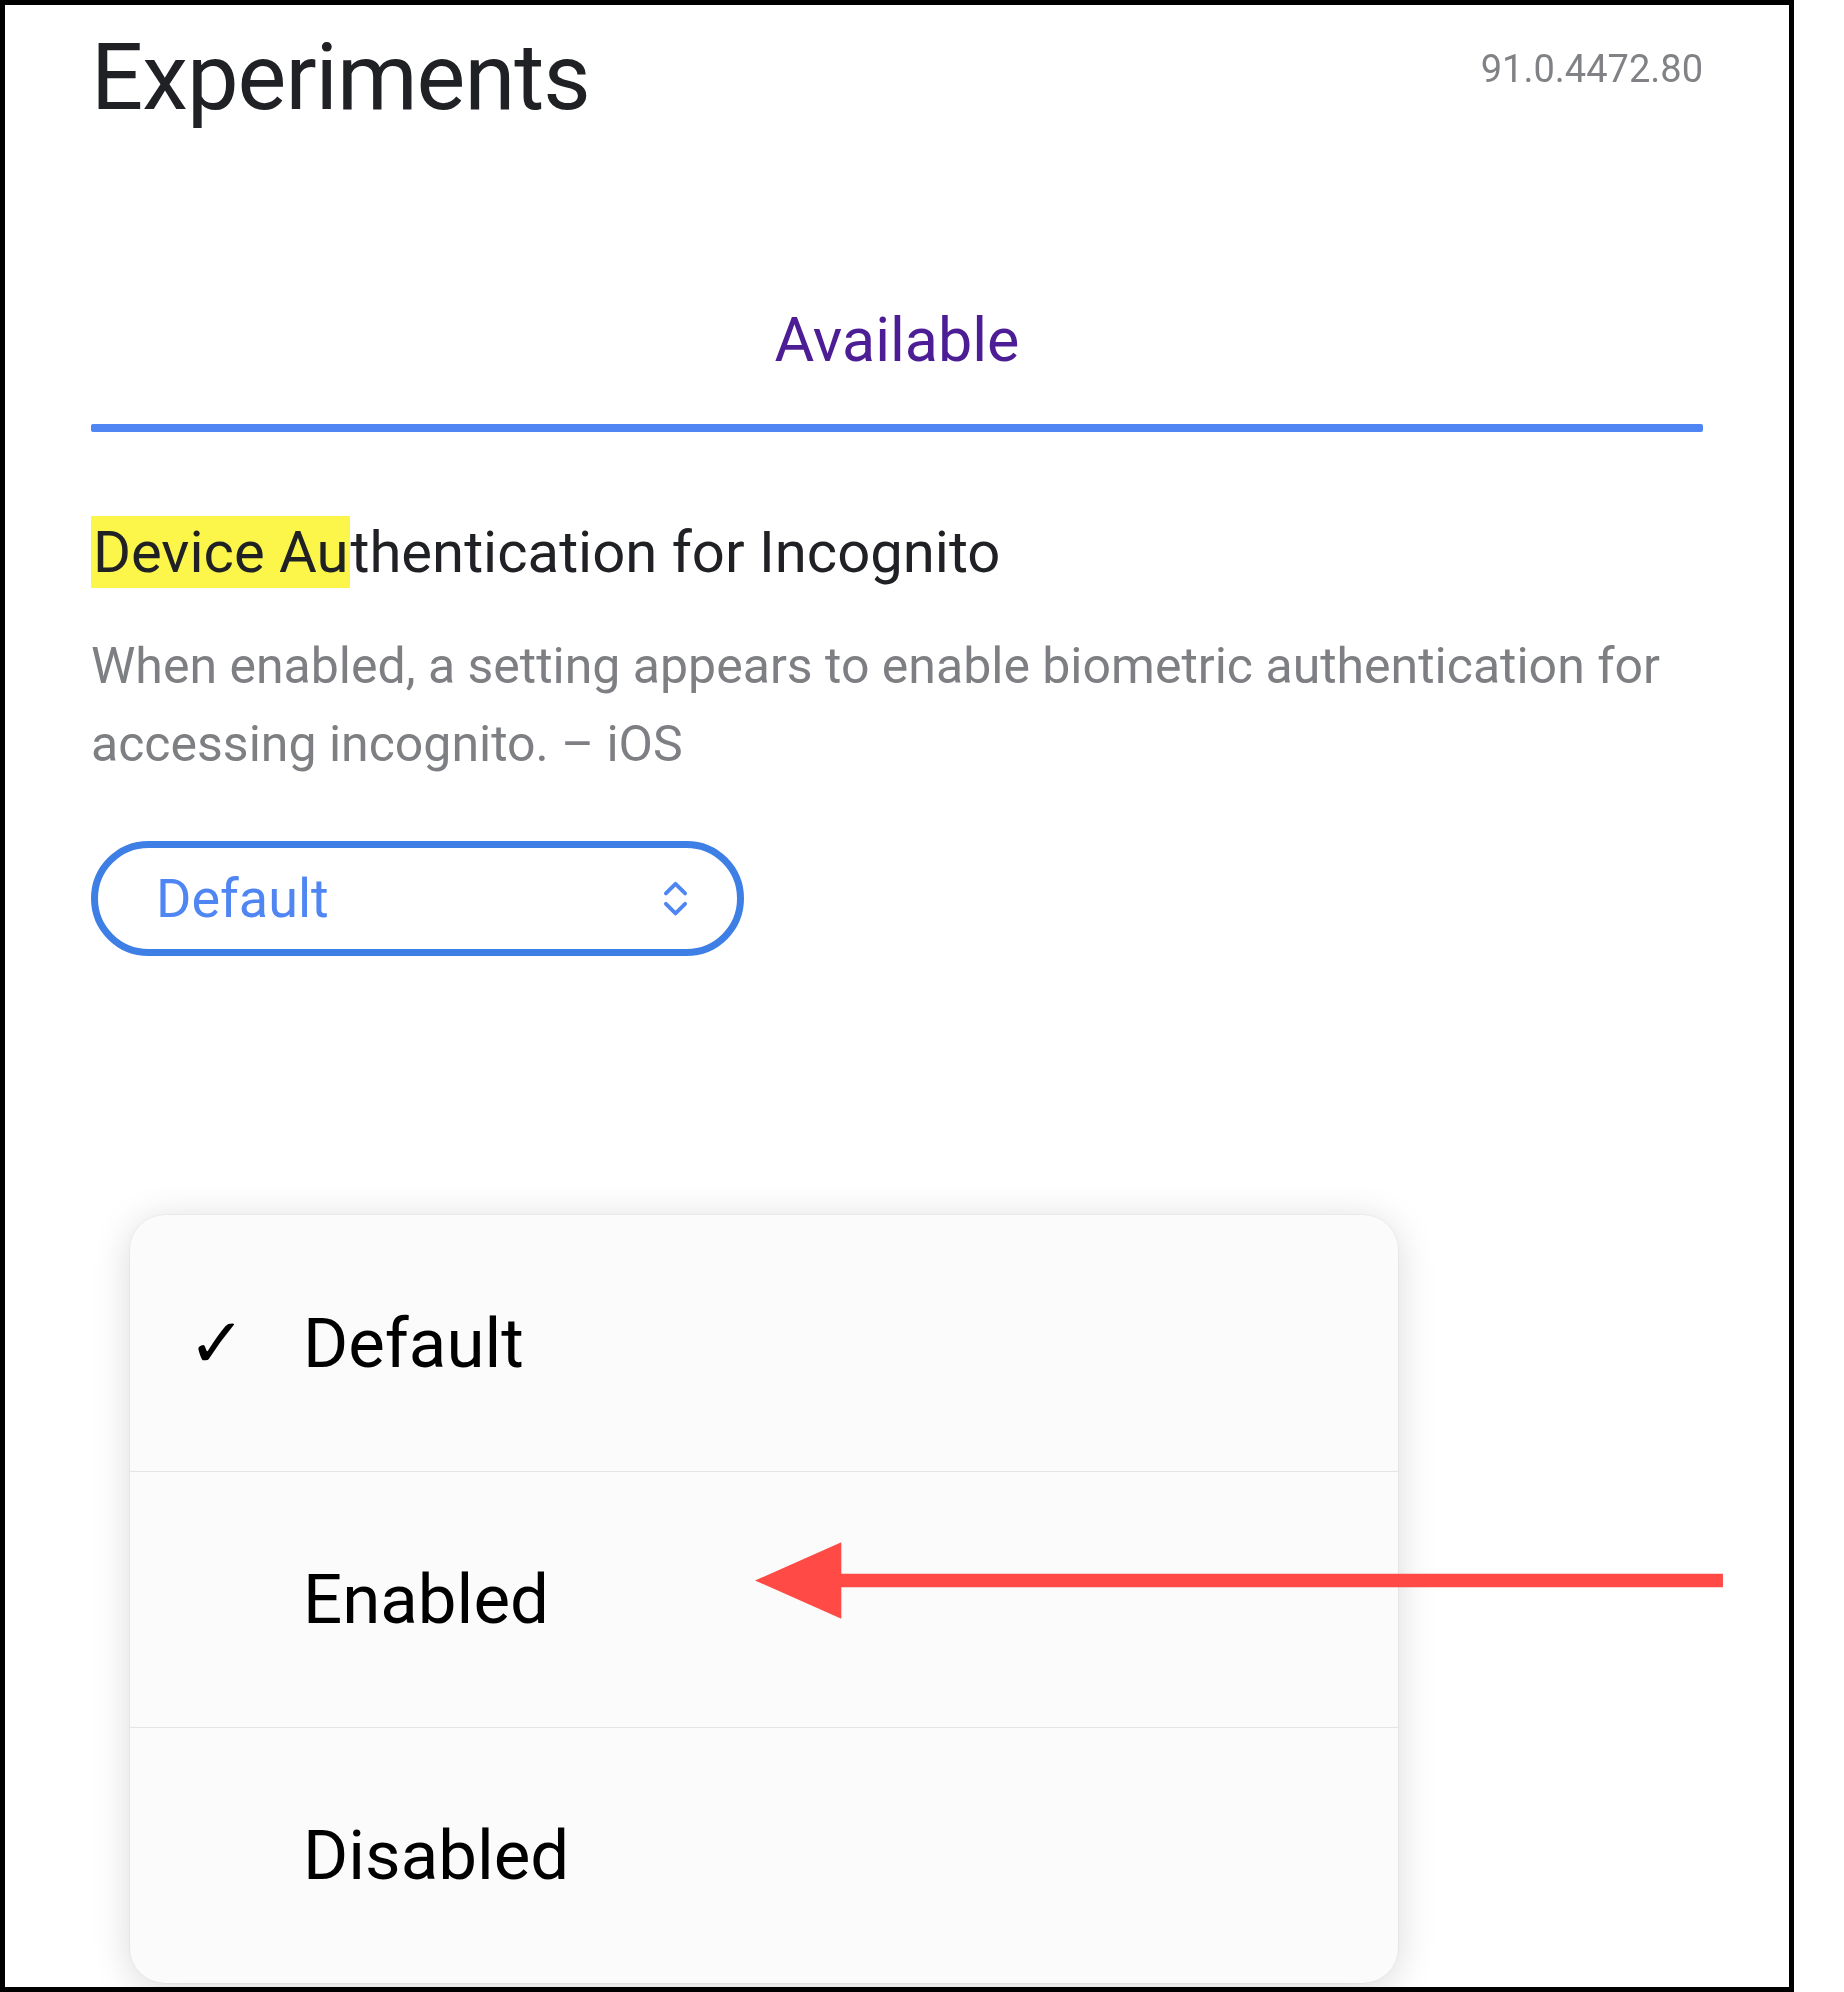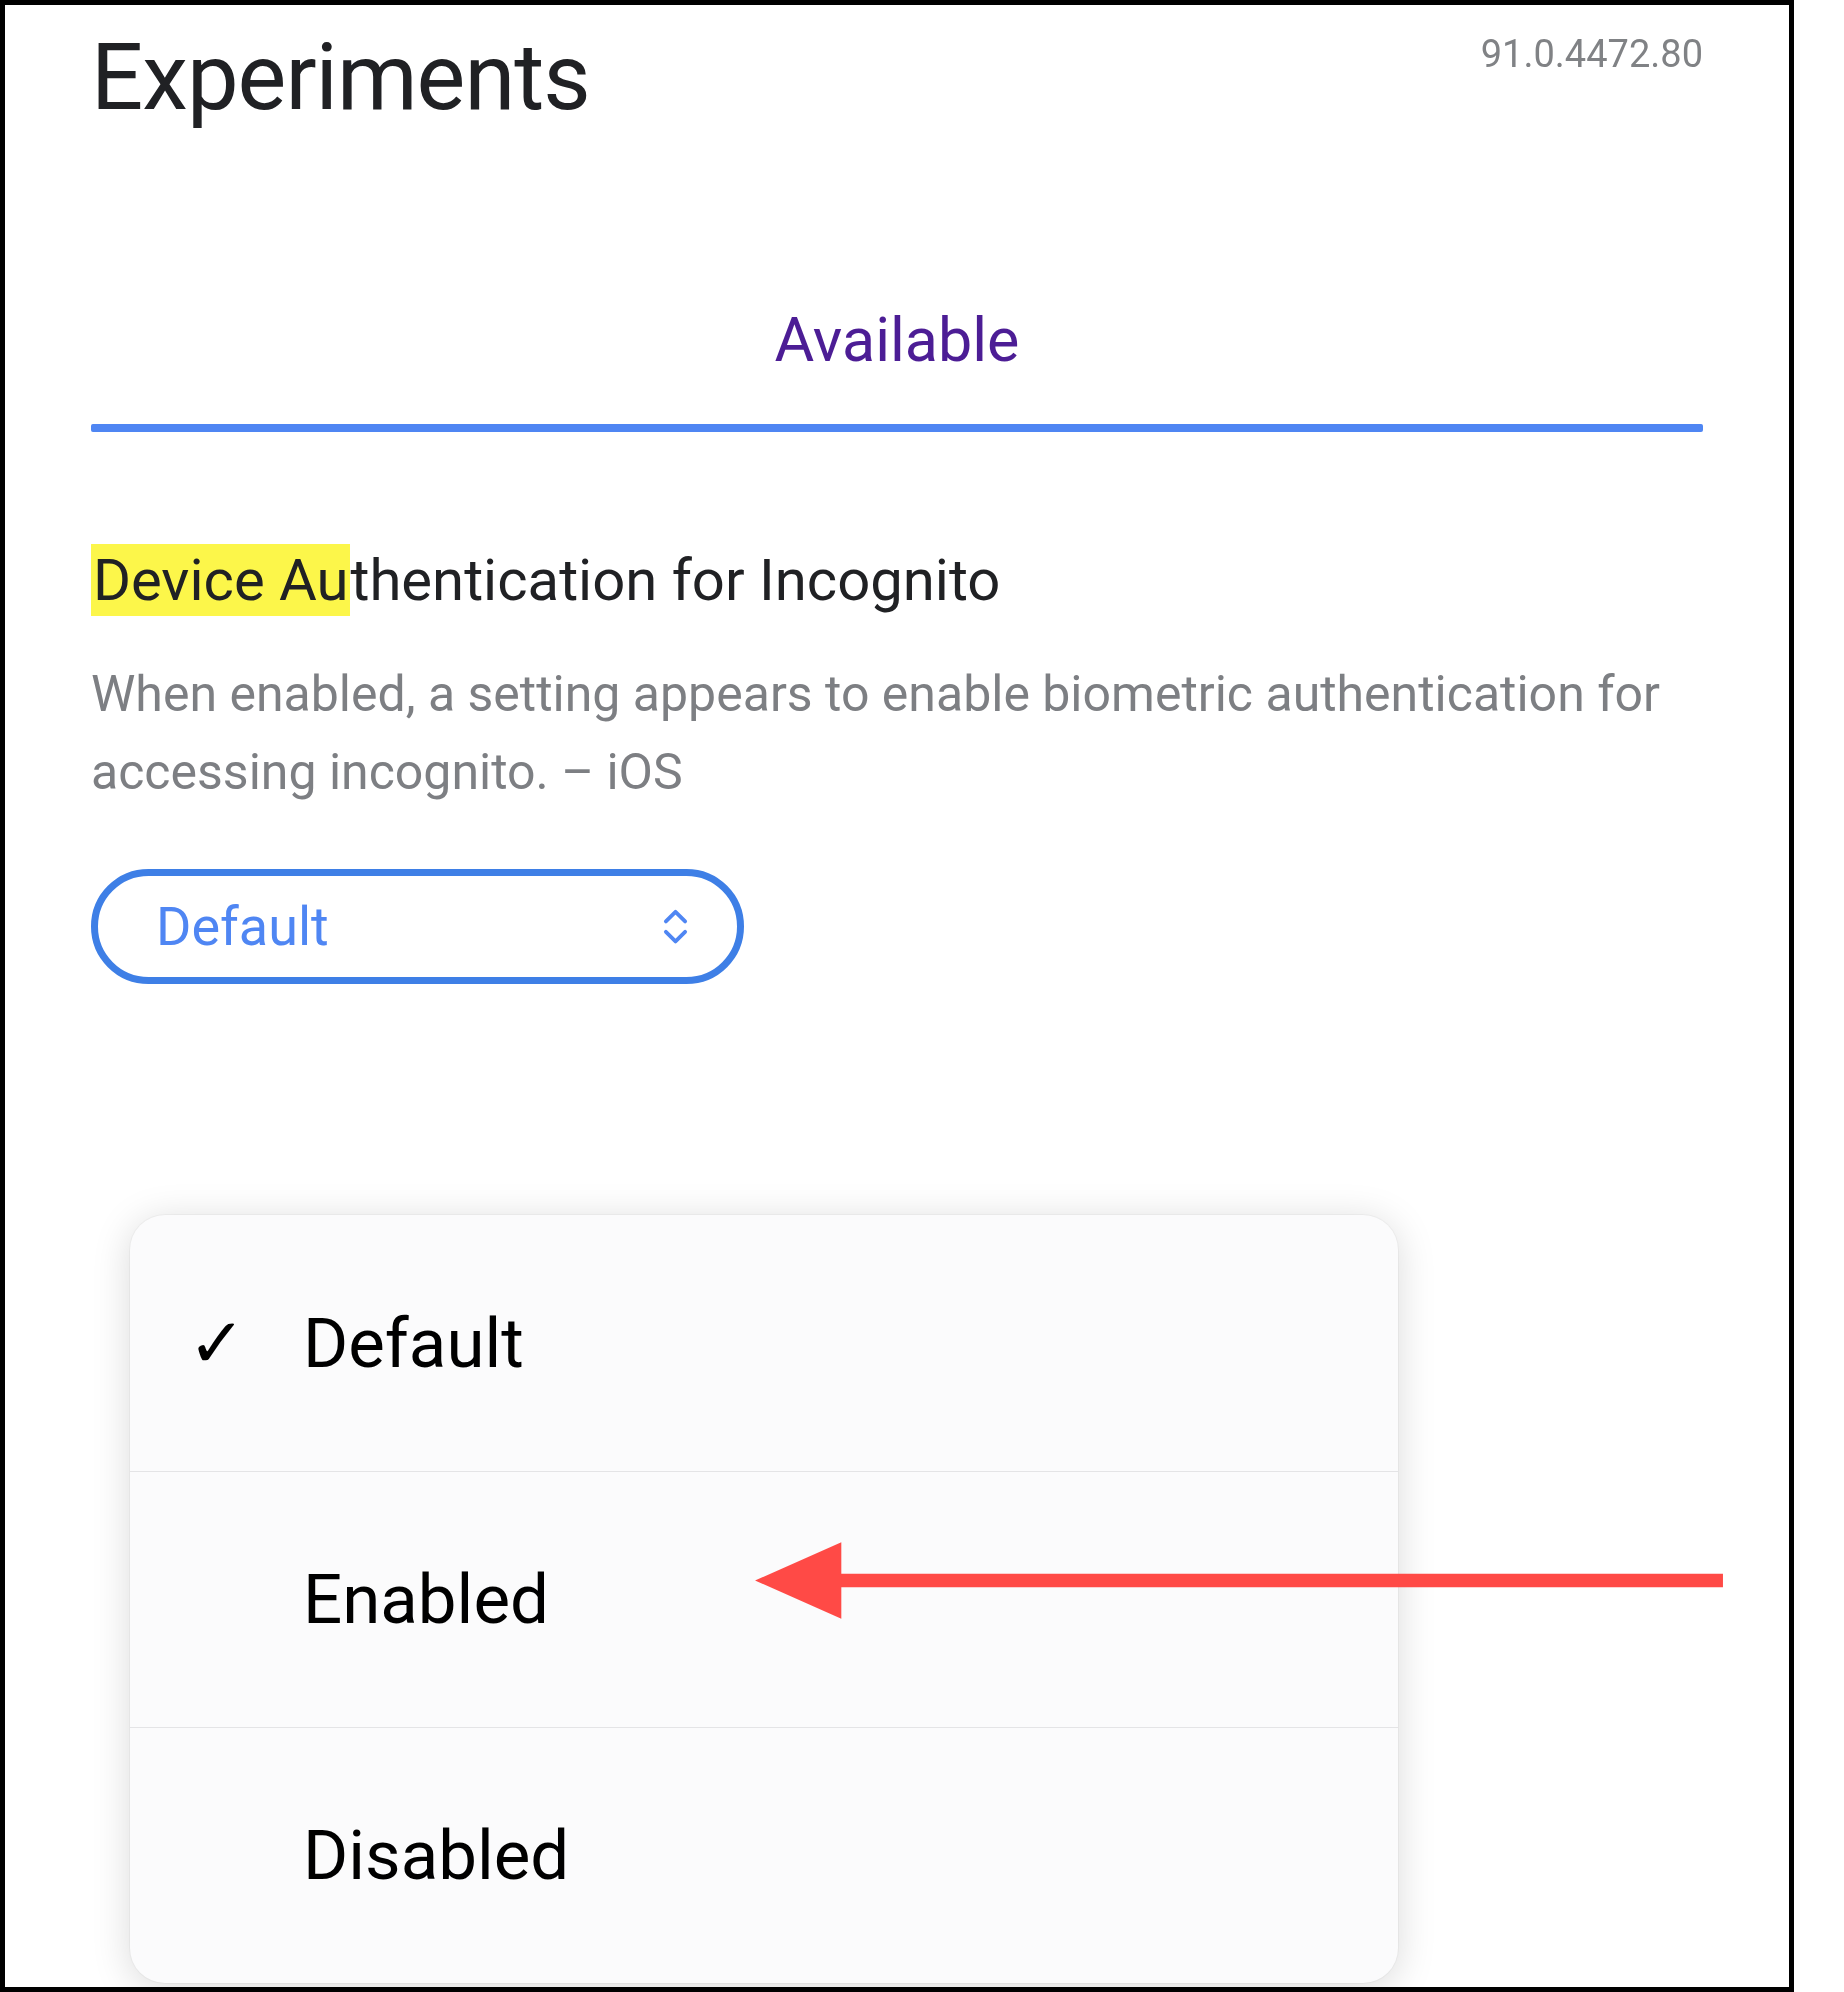--- a/index.html
+++ b/index.html
@@ -36,41 +36,41 @@
     }
     .title {
       font-size: 92px;
       font-weight: 400;
       color: #202124;
       letter-spacing: -1px;
     }
     .version {
       font-size: 38px;
       color: #808285;
-      margin-top: 8px;
+      margin-top: 23px;
     }
     .tab-row {
       margin-top: 173px;
       padding: 0 86px;
     }
     .tab {
       text-align: center;
       color: #4c1d95;
       font-size: 61px;
       font-weight: 400;
       padding-bottom: 48px;
     }
     .tab-underline {
       height: 7.7px;
       background: #4f86f3;
       border-radius: 1.9px;
       width: 100%;
     }
     .experiment {
-      margin-top: 111px;
+      margin-top: 83px;
       padding: 0 86px;
     }
     .exp-title {
       font-size: 58px;
       color: #202124;
       font-weight: 400;
       line-height: 1.3;
     }
     .highlight {
       background: #fcf64a;

